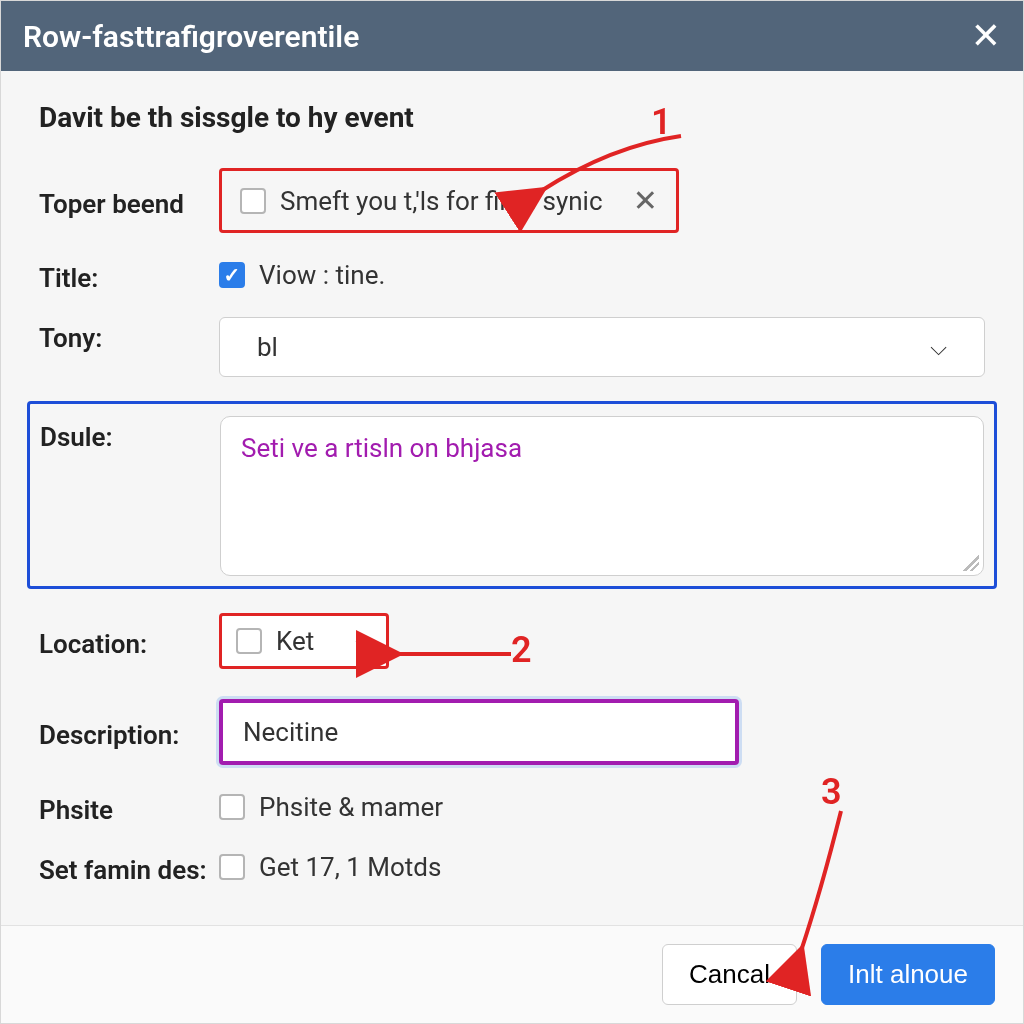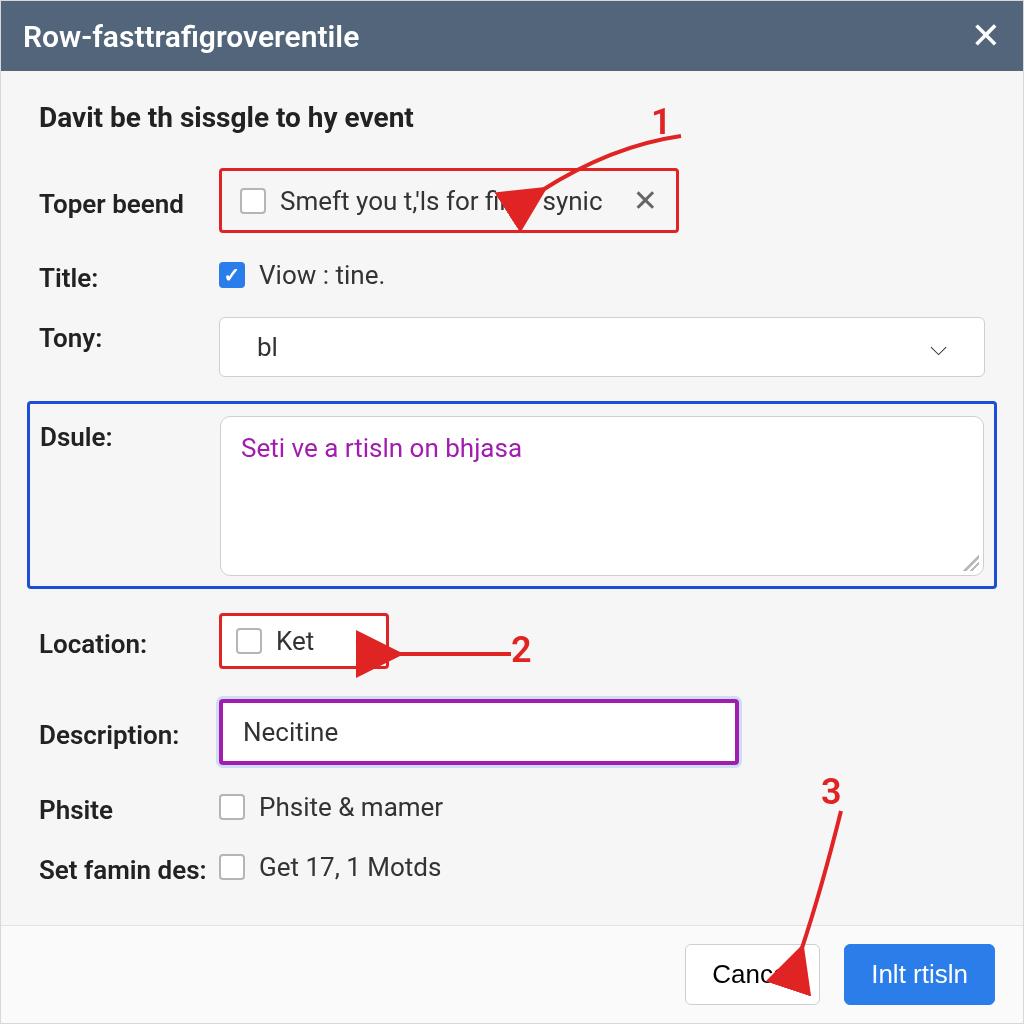--- a/index.html
+++ b/index.html
@@ -205,15 +205,15 @@
             </marker>
           </defs>
           <path d="M70,10 Q50,90 30,150" stroke="#e02424" stroke-width="4" fill="none" marker-end="url(#ah3)"></path>
         </svg>
     </div>
 
   </div>
 
   <div class="footer">
     <button class="btn">Cancal</button>
-    <button class="btn primary">Inlt rtisln</button>
+    <button class="btn primary">Inlt alnoue</button>
   </div>
 </div>
 
 </body></html>

